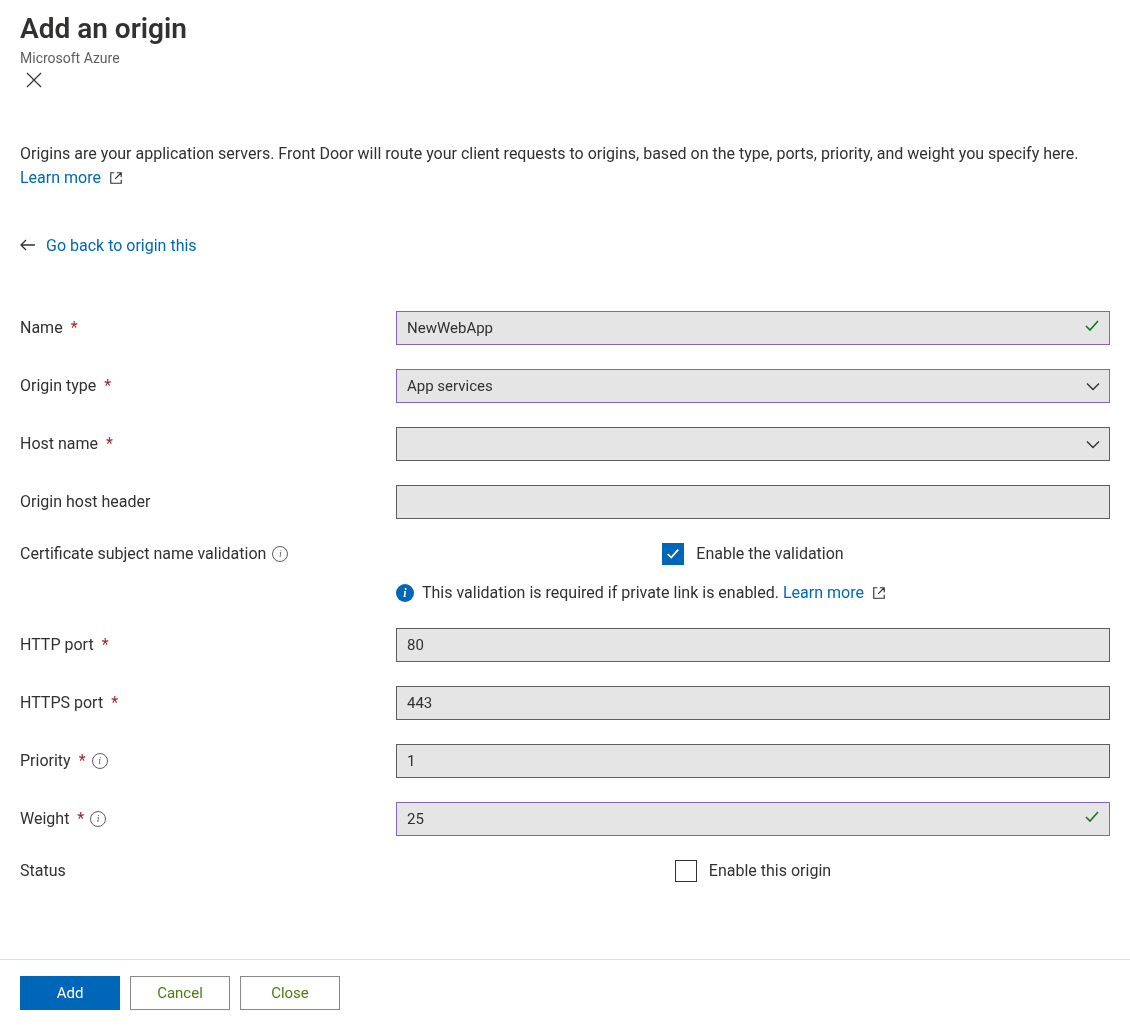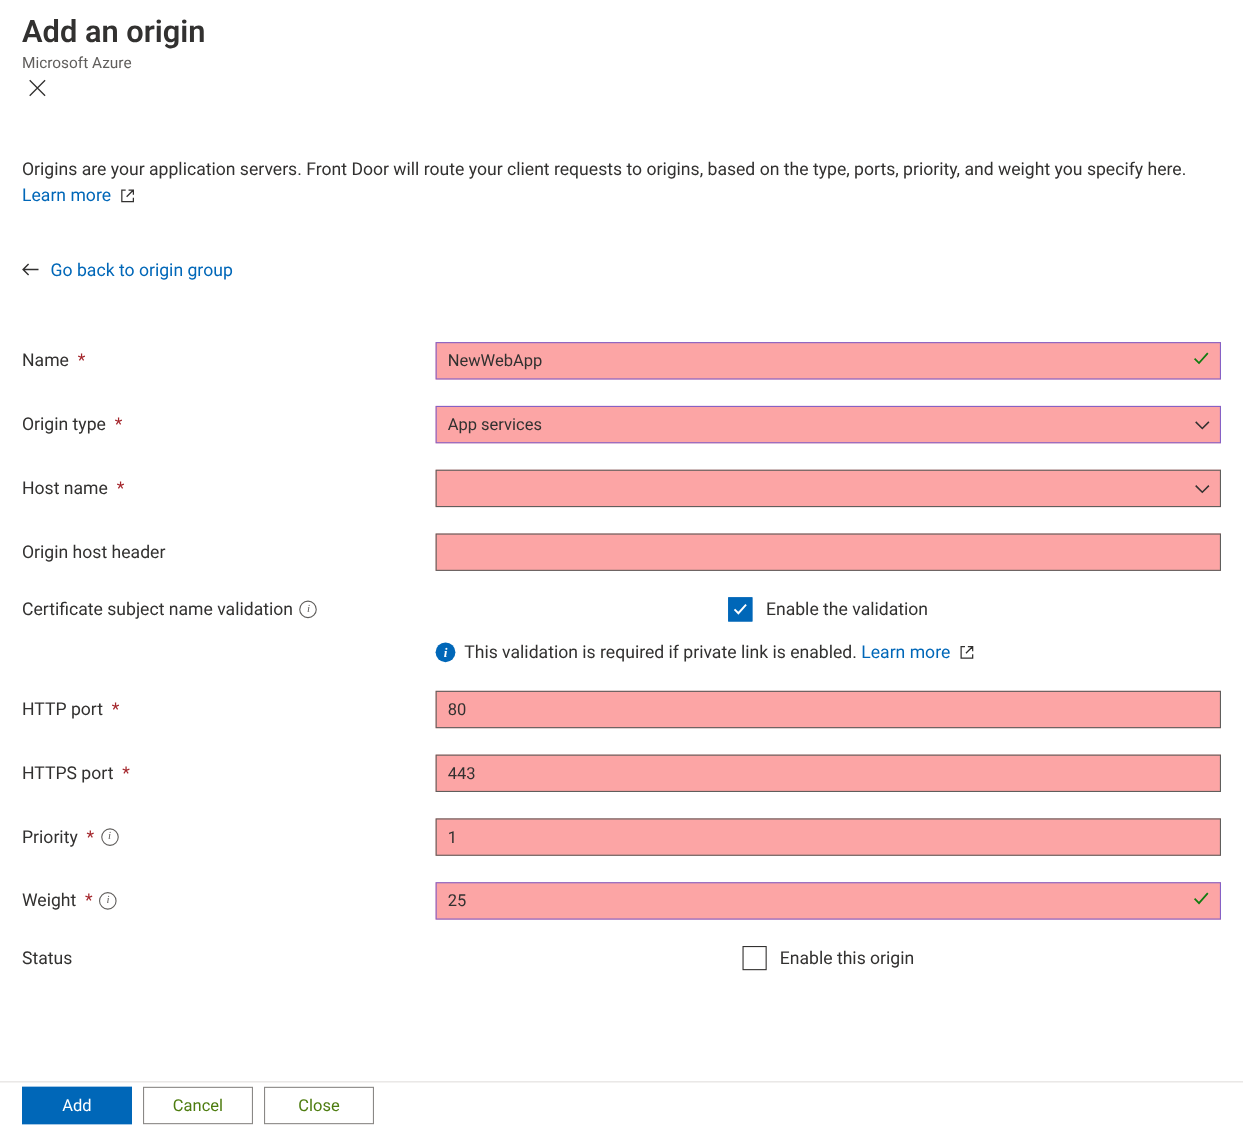--- a/index.html
+++ b/index.html
@@ -79,21 +79,21 @@
       flex: 1;
     }
     .text-input, .select {
       width: 100%;
       height: 34px;
       border: 1px solid #605e5c;
       padding: 0 10px;
       font-size: 15px;
       font-family: inherit;
       color: #323130;
-      background: #fca5a5;
+      background: #e5e5e5;
       outline: none;
     }
     .active-border { border-color: #8661c5; }
     .select-wrap { position: relative; }
     .select-wrap .chev {
       position: absolute; right: 10px; top: 50%; transform: translateY(-50%);
       pointer-events: none; color: #323130;
     }
     .valid-check {
       position: absolute; right: 10px; top: 50%; transform: translateY(-50%);
@@ -116,21 +116,21 @@
     .info-bubble {
       width:18px; height:18px; background:#0067b8; color:#fff; border-radius:50%;
       display:inline-flex; align-items:center; justify-content:center;
       font-family: Georgia, serif; font-style: italic; font-size:12px; font-weight:bold;
       flex-shrink:0;
     }
     .footer {
       position: absolute;
       left: 0; right: 0; bottom: 0;
       border-top: 1px solid #e1dfdd;
-      padding: 4px 20px;
+      padding: 16px 20px;
       display:flex; gap:10px;
     }
     .btn {
       height: 34px; min-width: 100px; padding: 0 18px;
       font-size: 15px; font-family: inherit; cursor: pointer;
       text-align:center;
     }
     .btn-primary { background:#0067b8; color:#fff; border:1px solid #0067b8; }
     .btn-secondary { background:#fff; color:#4d7c0f; border:1px solid #8a8886; }
   </style>
@@ -160,21 +160,21 @@
     </span>
   </span>
 </div>
 
 <div class="back-link-row">
   <span class="back-arrow">
     <svg width="16" height="12" viewBox="0 0 16 12">
         <path d="M15 6 H1 M6 1 L1 6 L6 11" stroke="#323130" stroke-width="1.3" fill="none"></path>
       </svg>
   </span>
-  <span class="link">Go back to origin group</span>
+  <span class="link">Go back to origin this</span>
 </div>
 
 <div class="form">
 
   <div class="row">
     <div class="label-col">
       <span>Name</span>
         <span class="req">*</span>
     </div>
     <div class="input-col">

